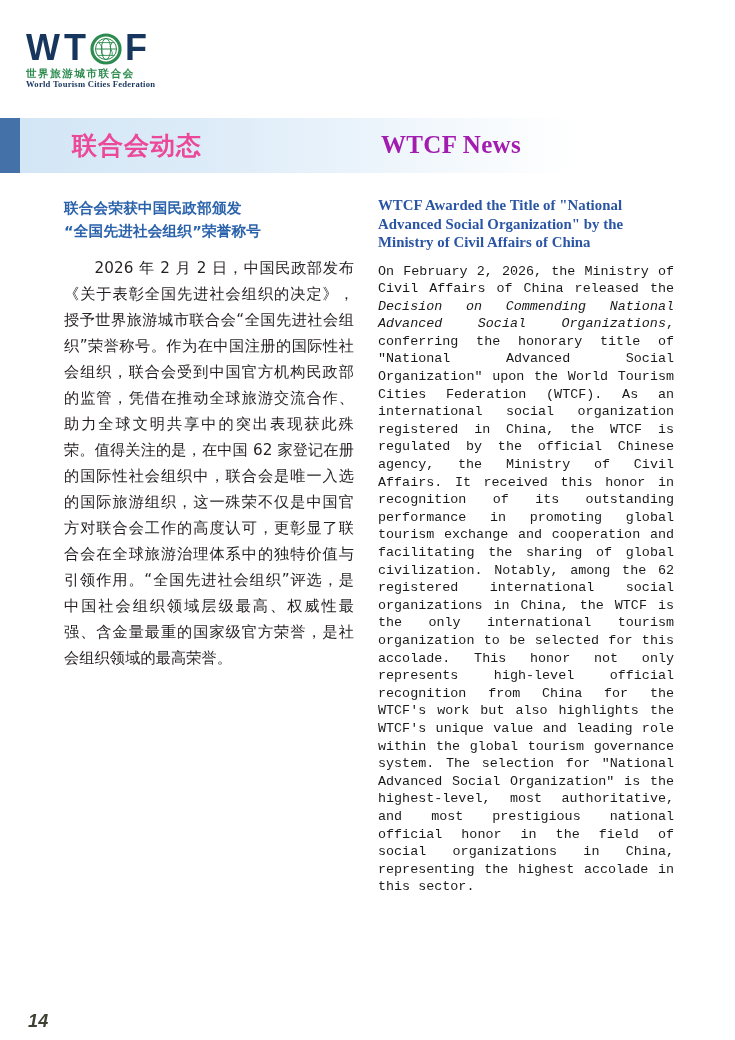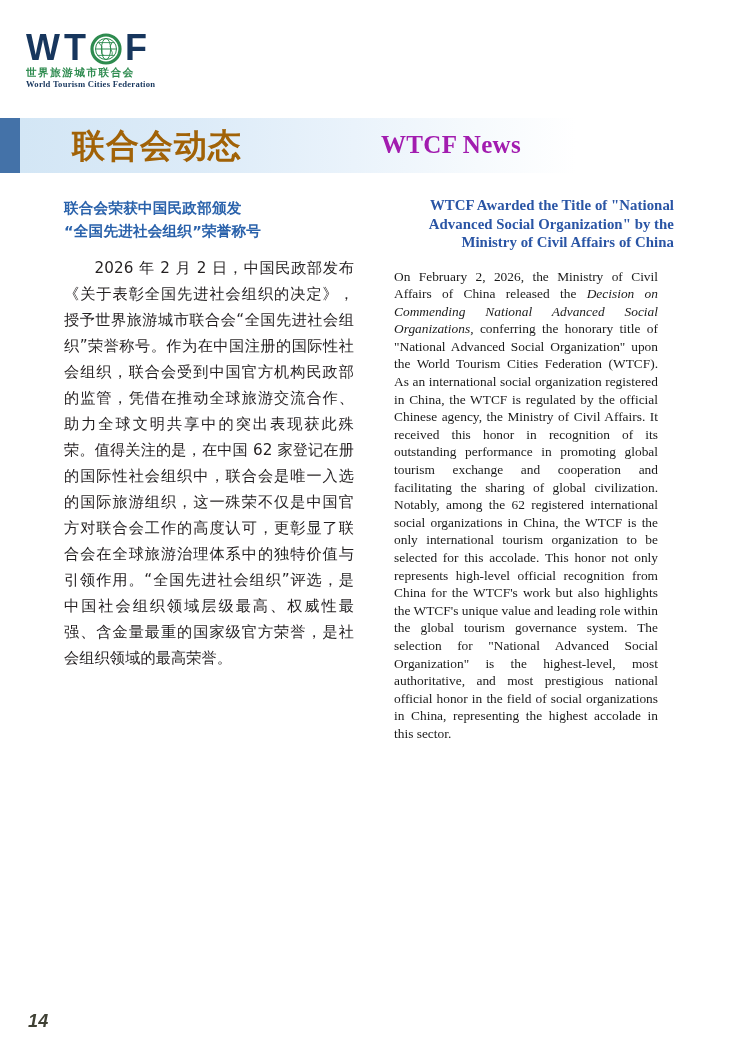--- a/index.html
+++ b/index.html
@@ -27,21 +27,21 @@
     height: 62px;
   }
   #logo-wordmark {
     position: relative;
     height: 36px;
     width: 150px;
     display: block;
   }
   #logo-wordmark svg { display: block; }
   .logo-cn {
-    font-family: Liberation Serif, serif;
+    font-family: Liberation Sans, sans-serif;
     font-size: 10.5px;
     font-weight: bold;
     color: #2e8b4f;
     letter-spacing: 1.6px;
     line-height: 12px;
     margin-top: 1px;
     white-space: nowrap;
   }
   .logo-en {
     font-family: Liberation Serif, serif;
@@ -81,23 +81,23 @@
       #eaf3fb 48%,
       #f6fafd 66%,
       #ffffff 80%,
       #ffffff 100%);
   }
   #banner-title-cn {
     position: absolute;
     left: 72px;
     top: 129px;
     font-family: "DejaVu Sans", "Liberation Sans", sans-serif;
-    font-size: 33px;
-    font-weight: bold;
-    color: #a16207;
+    font-size: 25px;
+    font-weight: bold;
+    color: #ec4899;
     letter-spacing: 1px;
     line-height: 34px;
   }
   #banner-title-en {
     position: absolute;
     left: 381px;
     top: 128px;
     font-family: "Liberation Serif", "DejaVu Serif", serif;
     font-size: 25px;
     font-weight: bold;
@@ -130,40 +130,39 @@
     margin: 0 0 13px 0;
   }
   .headline-en {
     font-family: "Liberation Serif", "DejaVu Serif", serif;
     font-size: 14.8px;
     font-weight: bold;
     color: #2a55a5;
     line-height: 18.5px;
     letter-spacing: 0.05px;
     margin: 0 0 11px 0;
-    text-align: right;
   }
   .body-cn {
     font-family: "DejaVu Sans", "Liberation Sans", sans-serif;
     font-size: 15.2px;
     color: #231f20;
     line-height: 26px;
     text-align: justify;
     text-justify: inter-ideograph;
     text-indent: 2em;
     margin: 0;
     letter-spacing: 0.1px;
   }
   .body-en {
-    font-family: Liberation Serif, serif;
+    font-family: Liberation Mono, monospace;
     font-size: 13.4px;
     color: #1a1a1a;
     line-height: 17.6px;
     text-align: justify;
-    margin: 16px;
+    margin: 0;
   }
   .body-en i { font-style: italic; }
 
   
   #page-number {
     position: absolute;
     left: 28px;
     top: 1011px;
     font-family: "Liberation Sans", sans-serif;
     font-size: 18px;

